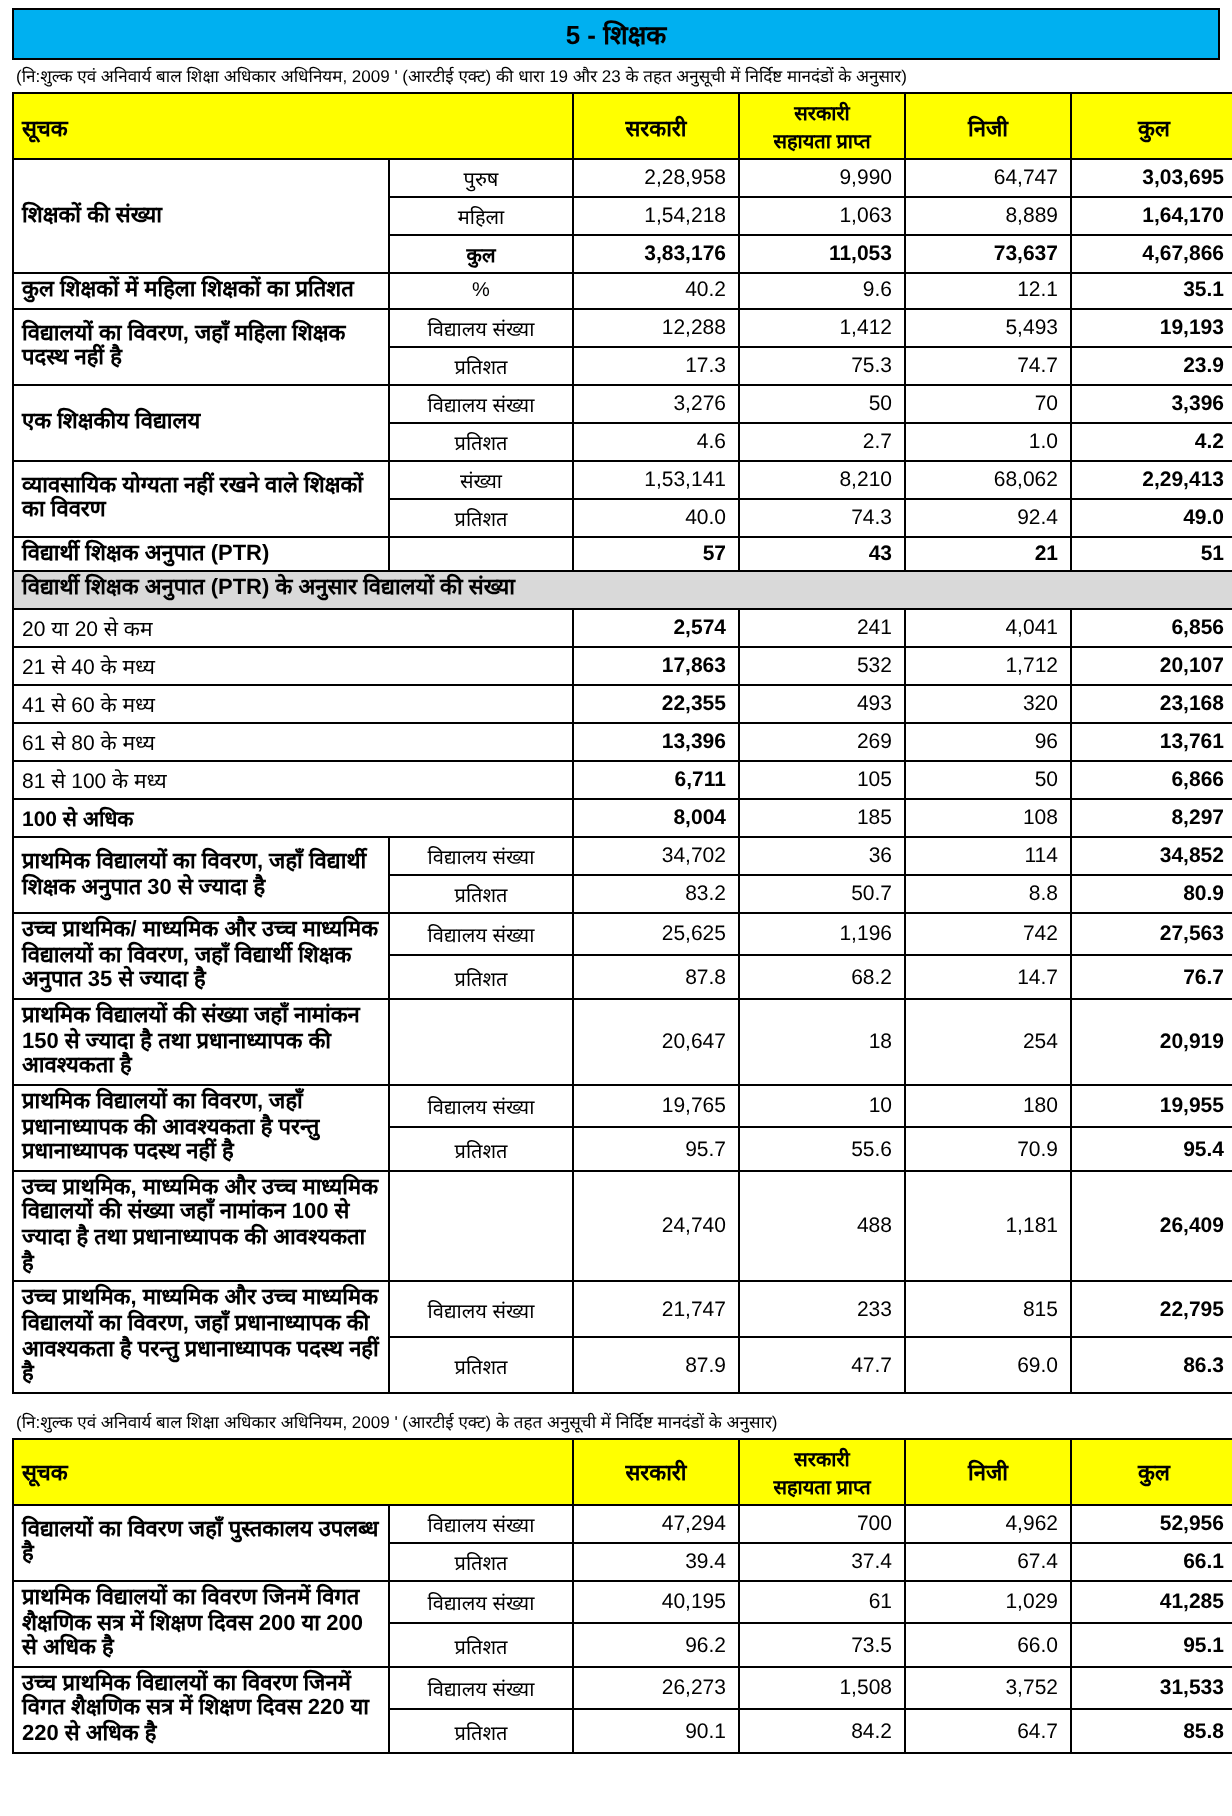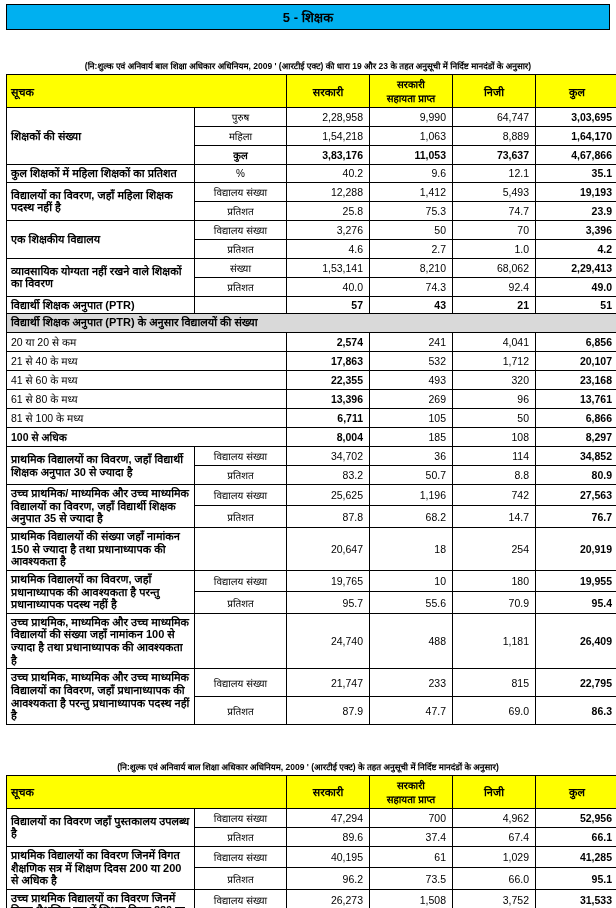--- a/index.html
+++ b/index.html
@@ -4,21 +4,21 @@
 <style>
   html,body{margin:0;padding:0;background:#fff;}
   body{width:616px;font-family:"Liberation Sans", sans-serif;font-size:11px;color:#000;}
   .page{width:616px;box-sizing:border-box;padding:4px 6px 6px 6px;}
 
   .section-title{
     background:#00b0f0;border:1px solid #000;text-align:center;
     font-weight:bold;font-size:13px;padding:3px 0 3px 0;color:#000;
   }
   .section-sub{
-    text-align:center;font-size:8.5px;font-weight:bold;padding:2px 2px 3px 2px;margin-top:28px;
+    font-size:8.5px;font-weight:normal;padding:2px 2px 3px 2px;
   }
   table{border-collapse:collapse;width:100%;table-layout:fixed;}
   td,th{border:1px solid #000;padding:2px 4px;vertical-align:middle;font-size:10.5px;}
   .hdr td{background:#ffff00;font-weight:bold;text-align:center;font-size:11px;}
   .lbl{text-align:left;font-weight:bold;font-size:11px;line-height:1.25;margin-left:32px;}
   .sub{text-align:center;font-size:10px;}
   .num{text-align:right;padding-right:6px;}
   .bold{font-weight:bold;}
   .grey{background:#d9d9d9;}
   .center{text-align:left;}
@@ -89,21 +89,21 @@
         <tr>
           <td class="lbl tight" rowspan="2">विद्यालयों का विवरण, जहाँ महिला शिक्षक पदस्थ नहीं है</td>
           <td class="sub">विद्यालय संख्या</td>
           <td class="num">12,288</td>
           <td class="num">1,412</td>
           <td class="num">5,493</td>
           <td class="num bold">19,193</td>
         </tr>
         <tr>
           <td class="sub">प्रतिशत</td>
-          <td class="num">25.8</td>
+          <td class="num">17.3</td>
           <td class="num">75.3</td>
           <td class="num">74.7</td>
           <td class="num bold">23.9</td>
         </tr>
         <tr>
           <td class="lbl tight" rowspan="2">एक शिक्षकीय विद्यालय</td>
           <td class="sub">विद्यालय संख्या</td>
           <td class="num">3,276</td>
           <td class="num">50</td>
           <td class="num">70</td>
@@ -290,21 +290,21 @@
         <tr>
           <td class="lbl tight" rowspan="2">विद्यालयों का विवरण जहाँ पुस्तकालय उपलब्ध है</td>
           <td class="sub">विद्यालय संख्या</td>
           <td class="num">47,294</td>
           <td class="num">700</td>
           <td class="num">4,962</td>
           <td class="num bold">52,956</td>
         </tr>
         <tr>
           <td class="sub">प्रतिशत</td>
-          <td class="num">89.6</td>
+          <td class="num">39.4</td>
           <td class="num">37.4</td>
           <td class="num">67.4</td>
           <td class="num bold">66.1</td>
         </tr>
         <tr>
           <td class="lbl tight" rowspan="2">प्राथमिक विद्यालयों का विवरण जिनमें विगत शैक्षणिक सत्र में शिक्षण दिवस 200 या 200 से अधिक है</td>
           <td class="sub">विद्यालय संख्या</td>
           <td class="num">40,195</td>
           <td class="num">61</td>
           <td class="num">1,029</td>

